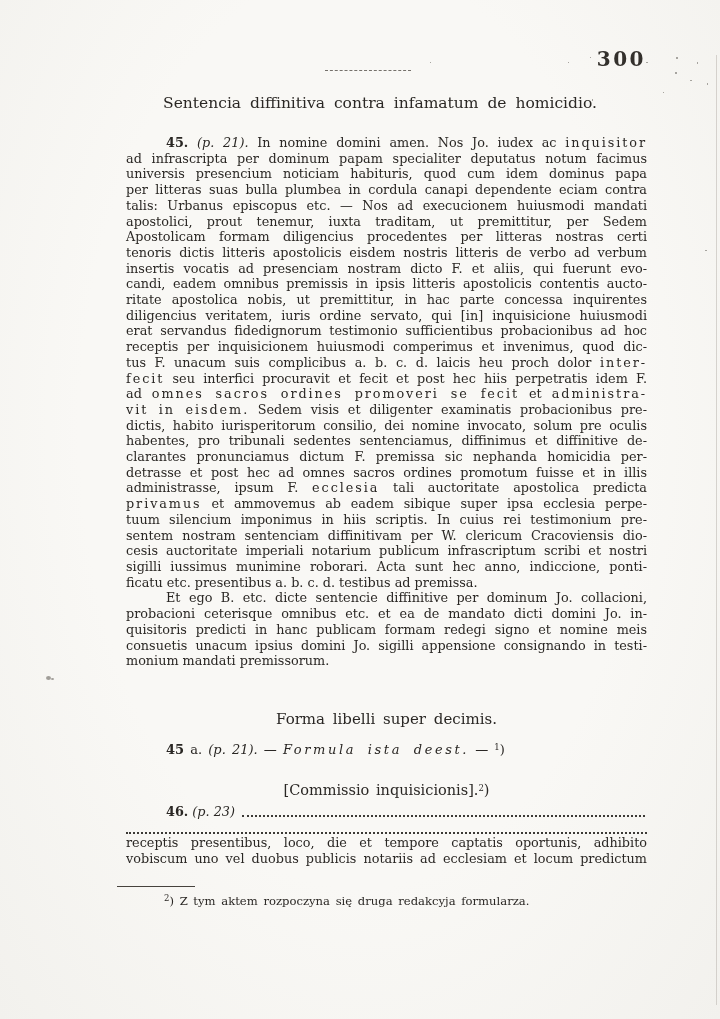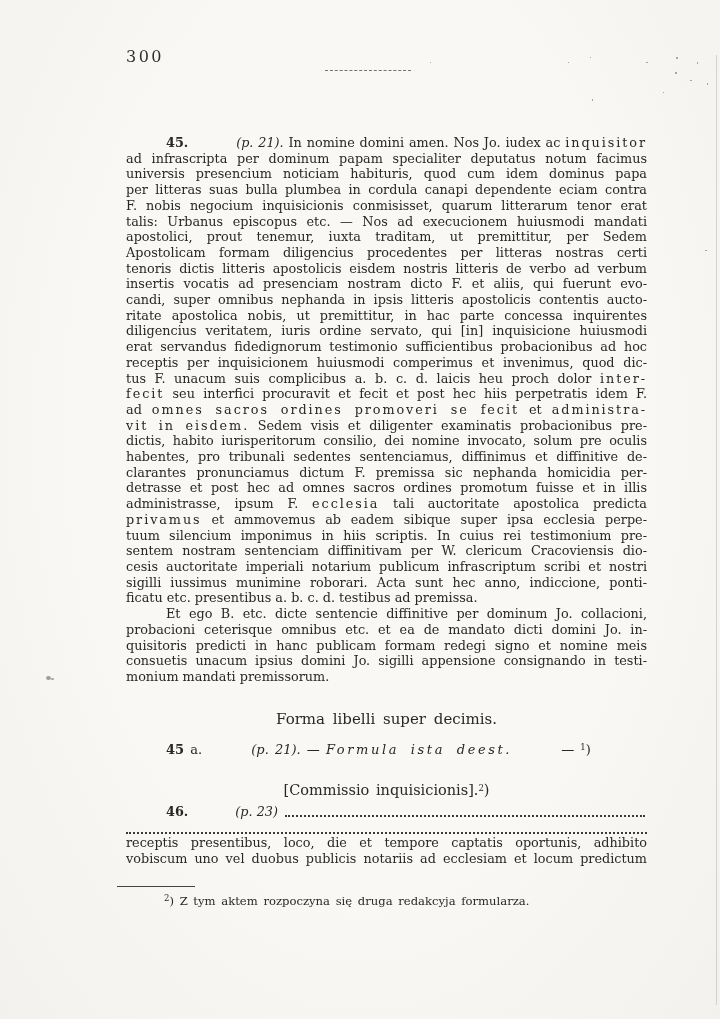--- a/index.html
+++ b/index.html
@@ -8,39 +8,39 @@
     background:#f7f6f3;
     font-family:"DejaVu Serif", serif;
     color:#2a2724;
   }
   .scan {
     position:absolute; inset:0;
     background:radial-gradient(ellipse at 50% 42%, #f9f8f5 55%, #f2f1ed 100%);
   }
   .pageno {
     position:absolute; top:47px; left:126px; width:520px;
-    text-align:left; font-size:16px; letter-spacing:2.5px; color:#33302c;
+    text-align:right; font-size:20px; letter-spacing:2.5px; color:#33302c;font-weight:bold;
   }
   .pageno-rule {
     position:absolute; top:70px; left:325px; width:86px;
     border-top:1px dashed #75716b;
   }
   .h1 {
     position:absolute; top:94px; left:100px; width:560px; margin:0;
     text-align:center; font-size:15.5px; font-weight:normal; word-spacing:4px;
     color:#2b2825;
   }
   .textcol { position:absolute; left:126px; width:521px; }
   .body45 { top:135px; font-size:12.8px; line-height:15.7px; }
   .line { text-align:justify; text-align-last:justify; }
   .line.first { text-indent:40px; }
   .line.last { text-align:left; text-align-last:left; }
   .seg-n {}
   .seg-b { font-weight:bold; }
-  .seg-i { font-style:italic;margin-left:43px; }
+  .seg-i { font-style:italic; }
   .seg-sp { letter-spacing:0.15em; }
   .seg-isp { font-style:italic; letter-spacing:0.2em; word-spacing:5px; }
   .seg-sup { font-size:8.5px; vertical-align:4px; letter-spacing:0; }
   .h2 {
     position:absolute; top:710px; left:126px; width:521px; margin:0;
     text-align:center; font-size:15px; font-weight:normal; word-spacing:3px;
   }
   .entry45a {
     position:absolute; top:742px; left:126px; width:521px;
     font-size:13px; padding-left:40px; box-sizing:border-box; word-spacing:2px;
@@ -74,34 +74,34 @@
   .speckle { position:absolute; background:#8d8a84; border-radius:50%; }
 </style>
 </head>
 <body>
 
 <div class="scan">
 
   <div class="pageno">300</div>
   <div class="pageno-rule"></div>
 
+  <h1 class="h1">Sentencia diffinitiva contra infamatum de homicidio.</h1>
 
   <div class="textcol body45">
     <div>
         <div class="line first"><span class="seg-b">45.</span><span class="seg-i"> (p. 21). </span><span class="seg-n">In nomine domini amen. Nos Jo. iudex ac </span><span class="seg-sp">inquisitor</span></div>
         <div class="line"><span class="seg-n">ad infrascripta per dominum papam specialiter deputatus notum facimus</span></div>
         <div class="line"><span class="seg-n">universis presencium noticiam habituris, quod cum idem dominus papa</span></div>
         <div class="line"><span class="seg-n">per litteras suas bulla plumbea in cordula canapi dependente eciam contra</span></div>
-        <div class="line"><span class="seg-n">F. nobis negocium inquisicionis conmisisset, quarum litterarum tenor erat</span></div>
         <div class="line"><span class="seg-n">talis: Urbanus episcopus etc. — Nos ad execucionem huiusmodi mandati</span></div>
         <div class="line"><span class="seg-n">apostolici, prout tenemur, iuxta traditam, ut premittitur, per Sedem</span></div>
         <div class="line"><span class="seg-n">Apostolicam formam diligencius procedentes per litteras nostras certi</span></div>
         <div class="line"><span class="seg-n">tenoris dictis litteris apostolicis eisdem nostris litteris de verbo ad verbum</span></div>
         <div class="line"><span class="seg-n">insertis vocatis ad presenciam nostram dicto F. et aliis, qui fuerunt evo-</span></div>
-        <div class="line"><span class="seg-n">candi, super omnibus nephanda in ipsis litteris apostolicis contentis aucto-</span></div>
+        <div class="line"><span class="seg-n">candi, eadem omnibus premissis in ipsis litteris apostolicis contentis aucto-</span></div>
         <div class="line"><span class="seg-n">ritate apostolica nobis, ut premittitur, in hac parte concessa inquirentes</span></div>
         <div class="line"><span class="seg-n">diligencius veritatem, iuris ordine servato, qui [in] inquisicione huiusmodi</span></div>
         <div class="line"><span class="seg-n">erat servandus fidedignorum testimonio sufficientibus probacionibus ad hoc</span></div>
         <div class="line"><span class="seg-n">receptis per inquisicionem huiusmodi comperimus et invenimus, quod dic-</span></div>
         <div class="line"><span class="seg-n">tus F. unacum suis complicibus a. b. c. d. laicis heu proch dolor </span><span class="seg-sp">inter-</span></div>
         <div class="line"><span class="seg-sp">fecit</span><span class="seg-n"> seu interfici procuravit et fecit et post hec hiis perpetratis idem F.</span></div>
         <div class="line"><span class="seg-n">ad </span><span class="seg-sp">omnes sacros ordines promoveri se fecit</span><span class="seg-n"> et </span><span class="seg-sp">administra-</span></div>
         <div class="line"><span class="seg-sp">vit in eisdem.</span><span class="seg-n"> Sedem visis et diligenter examinatis probacionibus pre-</span></div>
         <div class="line"><span class="seg-n">dictis, habito iurisperitorum consilio, dei nomine invocato, solum pre oculis</span></div>
         <div class="line"><span class="seg-n">habentes, pro tribunali sedentes sentenciamus, diffinimus et diffinitive de-</span></div>

